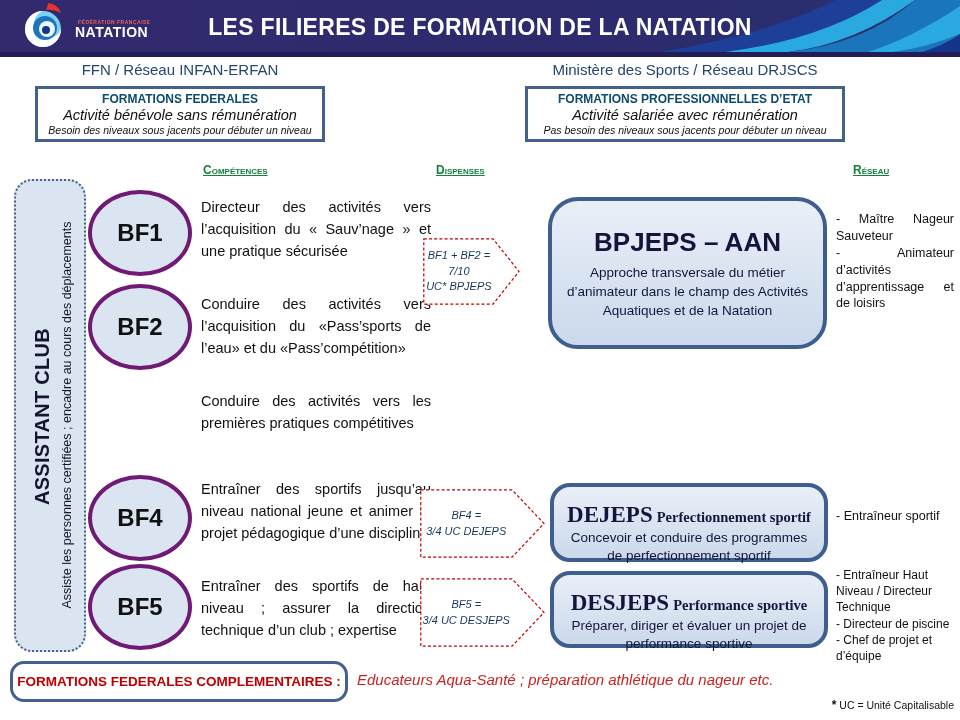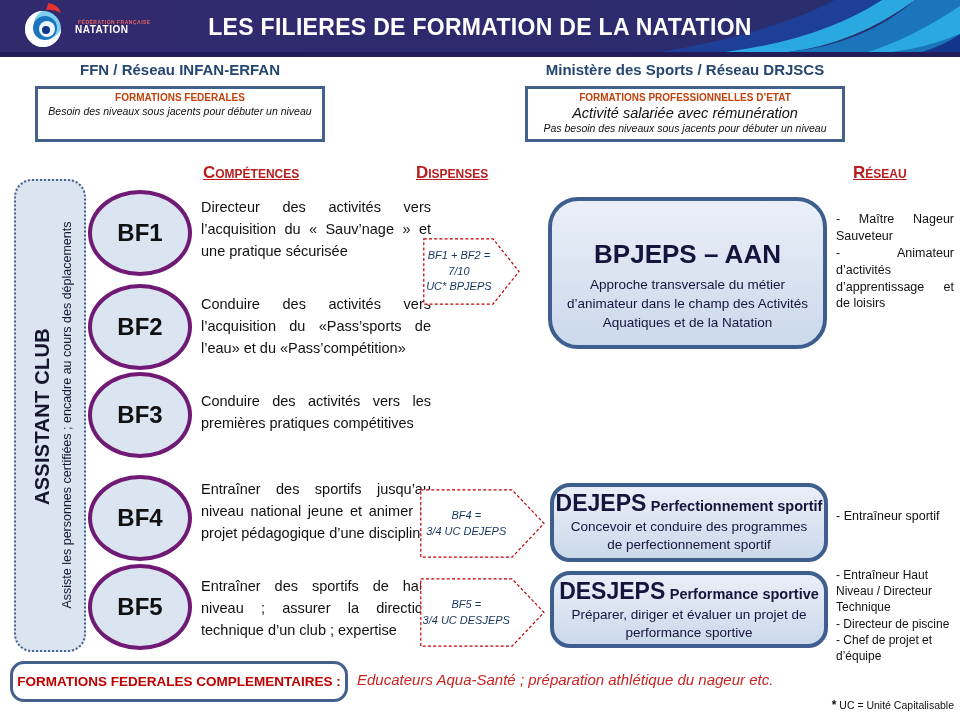--- a/index.html
+++ b/index.html
@@ -6,42 +6,42 @@
   #page{position:relative;width:960px;height:720px;background:#fff;overflow:hidden;
         font-family:"Liberation Sans",sans-serif;color:#1a1a1a;}
 
   
   .header{position:absolute;left:0;top:0;width:960px;height:57px;
           background:linear-gradient(90deg,#332a6e 0%,#2d2a6e 55%,#28306e 100%);}
   .header-strip{position:absolute;left:0;top:52px;width:960px;height:5px;background:#221d58;z-index:3;}
   .swoosh{position:absolute;right:0;top:0;width:330px;height:52px;z-index:1;}
   .logo{position:absolute;left:18px;top:2px;width:160px;height:52px;z-index:4;}
   .logo-top{position:absolute;left:60px;top:17px;font-size:5px;letter-spacing:.5px;color:#e8625c;font-weight:bold;white-space:nowrap;}
-  .logo-main{position:absolute;left:57px;top:22px;font-size:10px;font-weight:bold;color:#fff;letter-spacing:.5px;white-space:nowrap;}
+  .logo-main{position:absolute;left:57px;top:22px;font-size:14px;font-weight:bold;color:#fff;letter-spacing:.5px;white-space:nowrap;}
   .page-title{position:absolute;left:170px;top:14px;width:620px;text-align:center;z-index:4;
               color:#fff;font-size:23px;font-weight:bold;letter-spacing:.3px;white-space:nowrap;}
 
   
-  .net{position:absolute;top:61px;font-size:15px;color:#24466f;text-align:center;white-space:nowrap;font-weight:bold;}
+  .net{position:absolute;top:61px;font-size:15px;color:#24466f;text-align:center;white-space:nowrap;}
   .net-left{left:35px;width:290px;}
   .net-right{left:525px;width:320px;}
 
   
   .topbox{position:absolute;top:86px;height:56px;border:3px solid #44618d;background:#fff;
           text-align:center;box-sizing:border-box;}
   .topbox-federal{left:35px;width:290px;}
   .topbox-state{left:525px;width:320px;}
-  .topbox .t{color:#c2410c;font-weight:bold;font-size:10px;margin-top:3px;line-height:1.25;}
+  .topbox .t{color:#0c4a6e;font-weight:bold;font-size:12px;margin-top:3px;line-height:1.25;}
   .topbox .s{font-style:italic;font-size:14.5px;color:#111;line-height:1.2;}
   .topbox .n{font-style:italic;font-size:10.5px;color:#111;line-height:1.25;}
 
   
-  .colhead{position:absolute;top:163px;font-variant:small-caps;font-weight:600;font-size:17px;
-           color:#b91c1c;text-decoration:underline;white-space:nowrap;}
-  .colhead.c1{left:203px;} .colhead.c2{left:416px;text-decoration:underline;} .colhead.c3{left:853px;}
+  .colhead{position:absolute;top:163px;font-variant:small-caps;font-weight:600;font-size:12px;
+           color:#15803d;text-decoration:underline;white-space:nowrap;}
+  .colhead.c1{left:203px;} .colhead.c2{left:436px;text-decoration:underline;} .colhead.c3{left:853px;}
 
   
   .assistant{position:absolute;left:14px;top:179px;width:72px;height:473px;box-sizing:border-box;
              background:#dbe5f1;border:2px dotted #44618d;border-radius:18px;}
   .vert{position:absolute;white-space:nowrap;text-align:center;transform:rotate(-90deg);}
   .assistant-title{left:-168px;top:405px;width:420px;font-size:20px;font-weight:bold;color:#15152e;letter-spacing:.3px;}
   .assistant-sub{left:-166px;top:408px;width:466px;font-size:12.5px;color:#15152e;}
 
   
   .bf{position:absolute;left:88px;width:104px;height:86px;border-radius:50%;
@@ -62,25 +62,25 @@
               align-items:center;justify-content:center;font-style:italic;font-size:11px;
               color:#17365d;line-height:1.4;text-align:center;}
   .arrow1{left:423px;top:238px;width:97px;height:67px;}
   .arrow2{left:420px;top:489px;width:125px;height:69px;}
   .arrow3{left:420px;top:578px;width:125px;height:69px;}
 
   
   .diploma{position:absolute;box-sizing:border-box;border:4px solid #3e5e8e;
            background:linear-gradient(180deg,#e9eff8 0%,#cbd9eb 100%);text-align:center;color:#14143c;}
   .bpjeps{left:548px;top:197px;width:279px;height:152px;border-radius:30px;}
-  .bpjeps .big{margin-top:38px;font-size:26px;font-weight:bold;}
+  .bpjeps .big{margin-top:26px;font-size:26px;font-weight:bold;}
   .bpjeps .desc{margin:6px 12px 0;font-size:13.5px;line-height:1.4;}
   .dejeps{left:550px;top:483px;width:278px;height:79px;border-radius:20px;}
   .desjeps{left:550px;top:571px;width:278px;height:77px;border-radius:20px;}
-  .dip-title{margin-top:3px;white-space:nowrap;}
+  .dip-title{margin-top:15px;white-space:nowrap;font-family:Liberation Serif, serif;}
   .dip-title .big2{font-size:23px;font-weight:bold;}
   .dip-title .sub{font-size:14.5px;font-weight:bold;}
   .dip-desc{margin:1px 10px 0;font-size:13.5px;line-height:1.3;}
 
   
   .jobs{position:absolute;font-size:12.5px;line-height:1.35;color:#111;}
   .jobs1{left:836px;top:211px;width:118px;}
   .jobs1 .job{text-align:justify;}
   .jobs2{left:836px;top:508px;width:122px;}
   .jobs3{left:836px;top:567px;width:126px;font-size:12px;}
@@ -122,39 +122,39 @@
       <div class="logo-main">NATATION</div>
     </div>
     <div class="page-title">LES FILIERES DE FORMATION DE LA NATATION</div>
   </div>
 
   <div class="net net-left">FFN / Réseau INFAN-ERFAN</div>
   <div class="net net-right">Ministère des Sports / Réseau DRJSCS</div>
 
   <div class="topbox topbox-federal">
     <div class="t">FORMATIONS FEDERALES</div>
+    <div class="s">Activité bénévole sans rémunération</div>
     <div class="n">Besoin des niveaux sous jacents pour débuter un niveau</div>
   </div>
   <div class="topbox topbox-state">
     <div class="t">FORMATIONS PROFESSIONNELLES D’ETAT</div>
     <div class="s">Activité salariée avec rémunération</div>
     <div class="n">Pas besoin des niveaux sous jacents pour débuter un niveau</div>
   </div>
 
   <div class="colhead c1">Compétences</div>
   <div class="colhead c2">Dispenses</div>
   <div class="colhead c3">Réseau</div>
 
   <div class="assistant"></div>
   <div class="vert assistant-title">ASSISTANT CLUB</div>
   <div class="vert assistant-sub">Assiste les personnes certifiées ; encadre au cours des déplacements</div>
 
   <div class="bf bf1">BF1</div>
   <div class="bf bf2">BF2</div>
-  <div class="bf bf3">BF3</div>
   <div class="bf bf4">BF4</div>
   <div class="bf bf5">BF5</div>
 
   <div class="comp comp1">Directeur des activités vers l’acquisition du « Sauv’nage » et une pratique sécurisée</div>
   <div class="comp comp2">Conduire des activités vers l’acquisition du «Pass’sports de l’eau» et du «Pass’compétition»</div>
   <div class="comp comp3">Conduire des activités vers les premières pratiques compétitives</div>
   <div class="comp comp4">Entraîner des sportifs jusqu’au niveau national jeune et animer le projet pédagogique d’une discipline</div>
   <div class="comp comp5">Entraîner des sportifs de haut niveau ; assurer la direction technique d’un club ; expertise</div>
 
   <div class="arrow arrow1">

